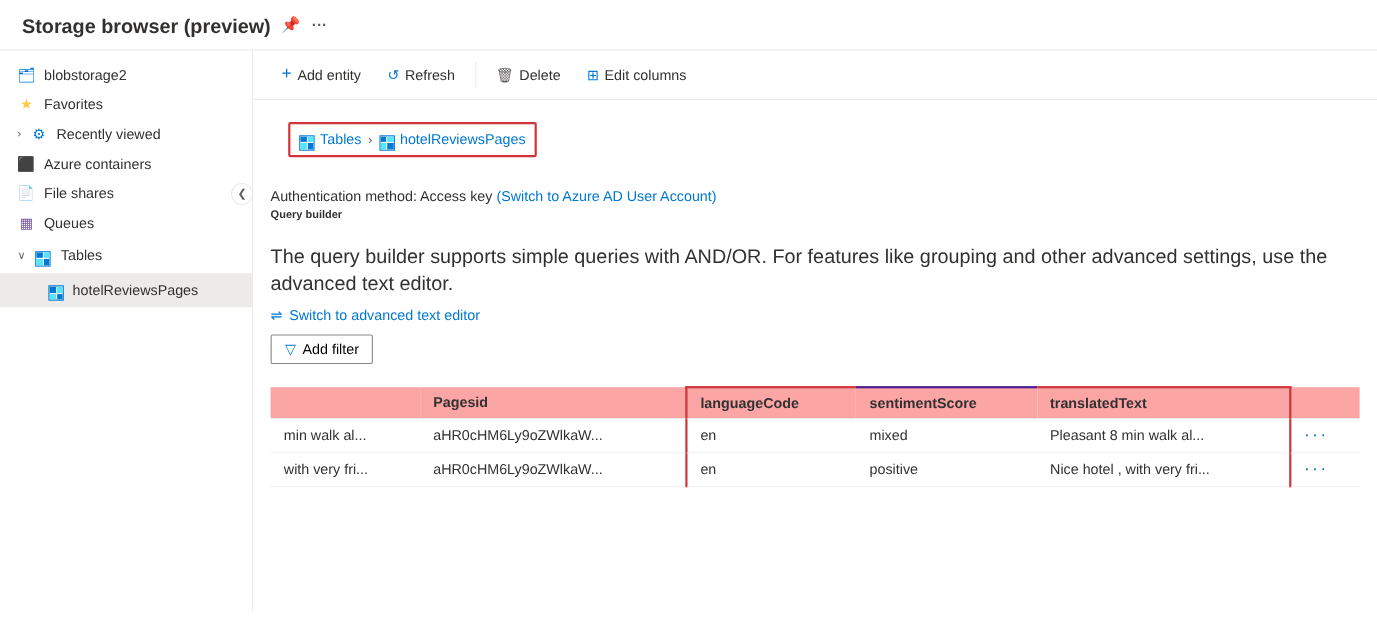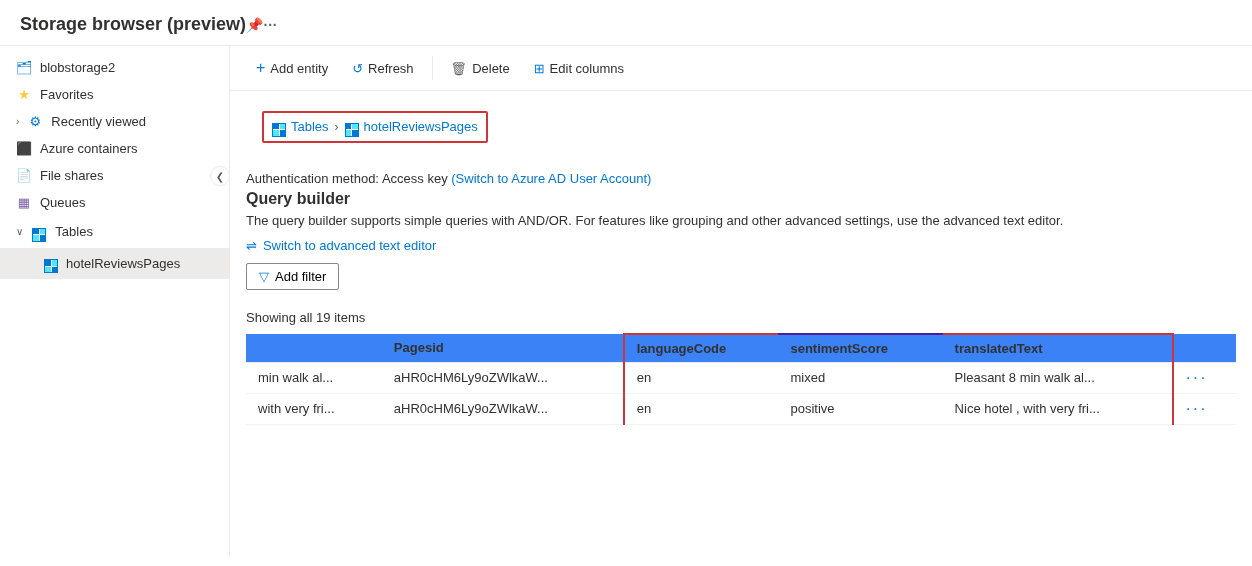--- a/index.html
+++ b/index.html
@@ -1,19 +1,19 @@
 <!DOCTYPE html>
 <html><head>
   <meta charset="utf-8">
   <style>
     * { box-sizing: border-box; margin: 0; padding: 0; }
     body { font-family: 'Segoe UI', sans-serif; font-size: 13px; color: #323130; background: #fff; overflow: hidden; }
 
     .app-title {
-      display: flex; align-items: center; 
+      display: flex; gap: 10px;
       padding: 14px 20px 10px 20px;
       font-size: 18px; font-weight: 600; color: #323130;
       border-bottom: 1px solid #edebe9;
     }
 
     .layout { display: flex; height: calc(566px - 56px); }
 
     
     .sidebar {
       width: 230px; min-width: 230px;
@@ -67,22 +67,22 @@
       display: flex; align-items: center; gap: 5px;
       color: #0078d4; font-size: 13px; cursor: pointer;
     }
     .breadcrumb-sep { color: #605e5c; font-size: 12px; }
 
     
     .info-section { padding: 8px 16px; }
     .info-line { margin-bottom: 4px; font-size: 13px; }
     .info-label { font-weight: 400; }
     .info-link { color: #0078d4; cursor: pointer; text-decoration: none; }
-    .query-builder-title { font-weight: 600; font-size: 16px; margin-bottom: 4px; }
-    .query-desc { font-size: 13px; color: #323130; margin-bottom: 8px; line-height: 1.4; }
+    .query-builder-title { font-weight: 600; font-size: 10px; margin-bottom: 20px; }
+    .query-desc { font-size: 18px; color: #323130; margin-bottom: 8px; line-height: 1.4; }
 
     .switch-editor {
       display: flex; align-items: center; gap: 6px;
       color: #0078d4; cursor: pointer; font-size: 13px;
       margin-bottom: 10px;
     }
     .add-filter-btn {
       display: inline-flex; align-items: center; gap: 6px;
       padding: 5px 12px;
       border: 1px solid #8a8886;
@@ -92,21 +92,21 @@
     }
 
     
     .showing-label { font-size: 13px; padding: 0 16px 8px 16px; color: #323130; }
 
     .data-table { width: 100%; border-collapse: collapse; font-size: 13px; }
     .data-table th {
       text-align: left; padding: 6px 12px;
       border-bottom: 1px solid #edebe9;
       font-weight: 600; color: #323130;
-      background: #3b82f6;
+      background: #fca5a5;
     }
     .data-table td {
       padding: 6px 12px;
       border-bottom: 1px solid #f3f2f1;
       color: #323130;
     }
 
     .more-btn { color: #0078d4; cursor: pointer; font-size: 16px; letter-spacing: 2px; }
 
     
@@ -264,21 +264,20 @@
       <div class="switch-editor">
         <span style="color:#0078d4;">⇌</span>
         <span>Switch to advanced text editor</span>
       </div>
       <button class="add-filter-btn">
         <span style="color:#0078d4;">▽</span>
         <span>Add filter</span>
       </button>
     </div>
 
-    <div class="showing-label">Showing all 19 items</div>
 
     <div class="table-wrapper">
       <table class="data-table">
         <thead>
           <tr>
             <th style="color:#323130;"></th>
             <th style="cursor:pointer;">Pagesid</th>
             <th style="cursor:pointer; border-left:2px solid #d13438; border-top:2px solid #d13438;">languageCode</th>
             <th style="cursor:pointer; border-top:2px solid #4c1d95;">sentimentScore</th>
             <th style="cursor:pointer; border-top:2px solid #d13438; border-right:2px solid #d13438;">translatedText</th>

